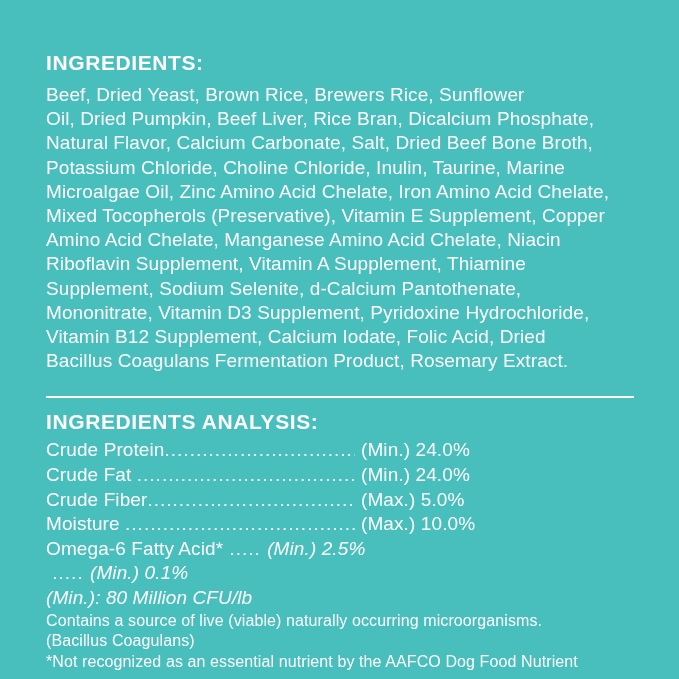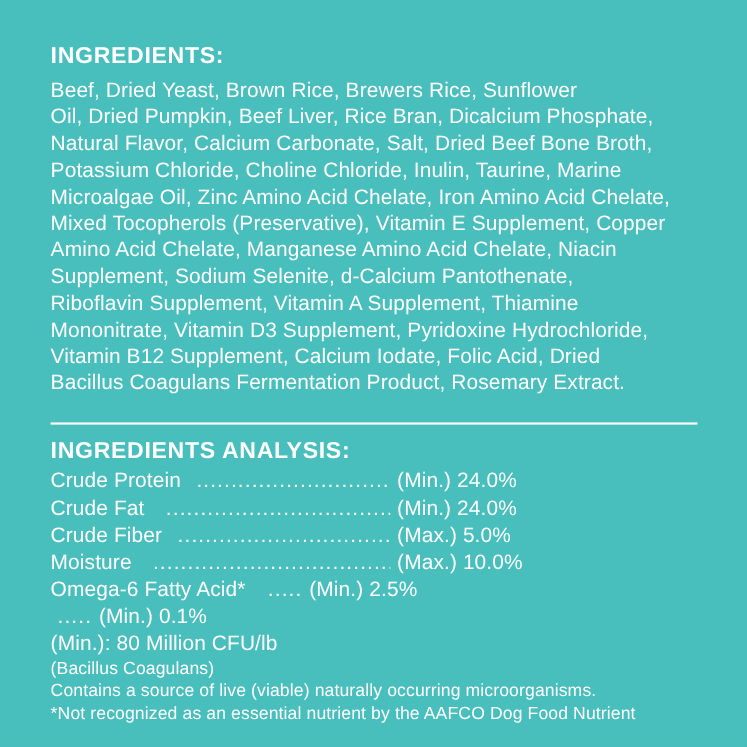--- a/index.html
+++ b/index.html
@@ -5,21 +5,21 @@
   html, body { margin: 0; padding: 0; }
   body {
     width: 679px;
     height: 679px;
     overflow: hidden;
     background: #48BEBD;
     color: #FFFFFF;
     font-family: "Liberation Sans", sans-serif;
     -webkit-font-smoothing: antialiased;
   }
-  .panel { padding: 38px 40px 0 46px; }
+  .panel { padding: 38px 40px 0 46px; margin-top: 12px; }
 
   .sec-heading {
     font-size: 21px;
     line-height: 26px;
     font-weight: 700;
     letter-spacing: 0.6px;
     margin: 0;
   }
   .ing-heading { margin-bottom: 7px; }
 
@@ -44,33 +44,32 @@
     display: flex;
     font-size: 19px;
     line-height: 24.6px;
     letter-spacing: 0.1px;
     white-space: pre;
   }
   .ga-left {
     flex: 0 0 309px;
     display: flex;
     overflow: hidden;
-    gap: 14px;
   }
   .ga-dots {
     flex: 1 1 auto;
     overflow: hidden;
     white-space: pre;
     letter-spacing: 1px;
   }
   .ga-value { margin-left: 6px; }
 
   .ga-row.short .ga-left { flex: 0 0 auto; overflow: visible; }
   .ga-row.short .ga-dots { flex: 0 0 auto; letter-spacing: 1px; }
-  .ga-row.short .ga-value { margin-left: 0; }
+  .ga-row.short .ga-value { margin-left: 0; font-style: italic; }
 
   .fn-line {
     font-size: 16px;
     line-height: 20.8px;
     letter-spacing: 0.1px;
     white-space: nowrap;
   }
 </style>
 </head>
 <body>
@@ -80,22 +79,22 @@
   <div class="sec-heading ing-heading">INGREDIENTS:</div>
 
   <div>
     <div class="ing-line">Beef, Dried Yeast, Brown Rice, Brewers Rice, Sunflower</div>
     <div class="ing-line">Oil, Dried Pumpkin, Beef Liver, Rice Bran, Dicalcium Phosphate,</div>
     <div class="ing-line">Natural Flavor, Calcium Carbonate, Salt, Dried Beef Bone Broth,</div>
     <div class="ing-line">Potassium Chloride, Choline Chloride, Inulin, Taurine, Marine</div>
     <div class="ing-line">Microalgae Oil, Zinc Amino Acid Chelate, Iron Amino Acid Chelate,</div>
     <div class="ing-line">Mixed Tocopherols (Preservative), Vitamin E Supplement, Copper</div>
     <div class="ing-line">Amino Acid Chelate, Manganese Amino Acid Chelate, Niacin</div>
+    <div class="ing-line">Riboflavin Supplement, Vitamin A Supplement, Thiamine</div>
     <div class="ing-line">Supplement, Sodium Selenite, d-Calcium Pantothenate,</div>
-    <div class="ing-line">Riboflavin Supplement, Vitamin A Supplement, Thiamine</div>
     <div class="ing-line">Mononitrate, Vitamin D3 Supplement, Pyridoxine Hydrochloride,</div>
     <div class="ing-line">Vitamin B12 Supplement, Calcium Iodate, Folic Acid, Dried</div>
     <div class="ing-line">Bacillus Coagulans Fermentation Product, Rosemary Extract.</div>
   </div>
 
   <div class="divider"></div>
 
   <div class="sec-heading ga-heading">INGREDIENTS ANALYSIS:</div>
 
   <div>
@@ -130,18 +129,18 @@
       <span class="ga-value">(Min.) 0.1%</span>
     </div>
 
     <div class="ga-row short">
       <span class="ga-value">(Min.): 80 Million CFU/lb</span>
     </div>
 
   </div>
 
   <div>
+    <div class="fn-line">Contains a source of live (viable) naturally occurring microorganisms.</div>
     <div class="fn-line">(Bacillus Coagulans)</div>
-    <div class="fn-line">Contains a source of live (viable) naturally occurring microorganisms.</div>
     <div class="fn-line">*Not recognized as an essential nutrient by the AAFCO Dog Food Nutrient</div>
   </div>
 
 </div>
 
 </body></html>

